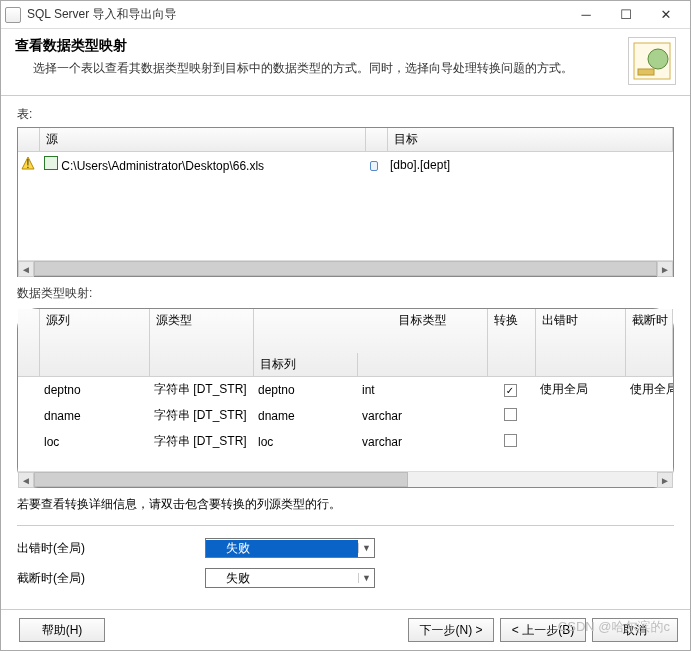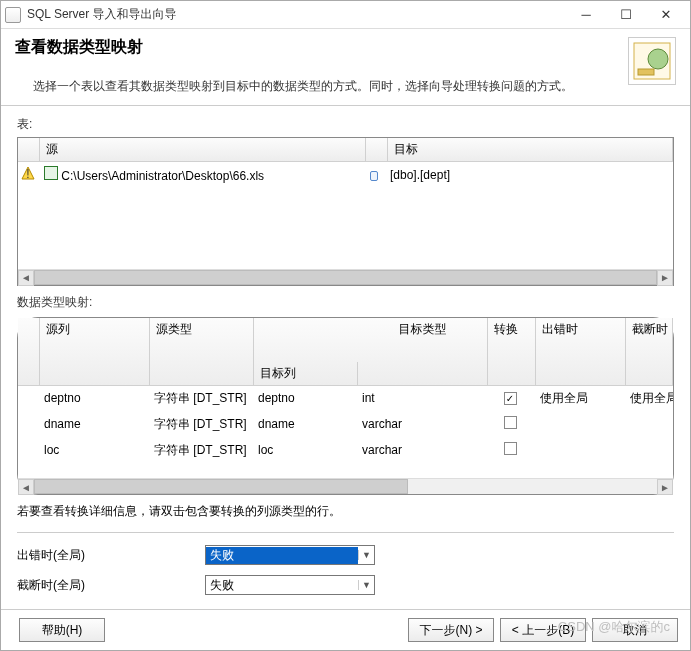--- a/index.html
+++ b/index.html
@@ -3,21 +3,21 @@
 <meta charset="utf-8">
 <style>
 * { box-sizing: border-box; margin: 0; padding: 0; font-family: "Microsoft YaHei", "SimSun", sans-serif; font-size: 12px; }
 body { background: #fff; width: 691px; height: 651px; display: flex; flex-direction: column; border: 1px solid #aaa; }
 .titlebar { height: 28px; display: flex; align-items: center; padding: 12px 4px; border-bottom: 1px solid #ddd; }
 .titlebar-icon { width: 16px; height: 16px; margin-right: 6px; border: 1px solid #999; border-radius: 2px; background: linear-gradient(#fff,#eee); }
 .titlebar-title { flex: 1; font-size: 12px; color: #333; }
 .win-btn { width: 40px; height: 24px; display: flex; align-items: center; justify-content: center; font-size: 13px; color: #333; }
 .header { padding: 8px 14px 4px 14px; display: flex; align-items: flex-start; }
 .header-text { flex: 1; }
-.header-title { font-size: 16px; font-weight: bold; margin-bottom: 20px; }
+.header-title { font-size: 14px; font-weight: bold; margin-bottom: 5px; }
 .header-desc { font-size: 12px; color: #333; padding-left: 18px; }
 .header-icon { width: 48px; height: 48px; border: 1px solid #ccc; margin-left: 8px; display: flex; align-items: center; justify-content: center; }
 .header-icon svg { width: 40px; height: 40px; }
 .hr { border-top: 1px solid #ccc; margin: 6px 0 0 0; }
 .content { flex: 1; padding: 10px 16px 4px 16px; display: flex; flex-direction: column; overflow: hidden; }
 .label { margin-bottom: 4px; color: #333; }
 .table-box { border: 1px solid #888; background: #fff; display: flex; flex-direction: column; }
 .table-box.top { height: 150px; }
 .table-box.bottom { height: 180px; margin-top: 2px; border-radius: 21px; }
 .thead { display: flex; background: linear-gradient(#fcfcfc,#ededed); border-bottom: 1px solid #d0d0d0; }
@@ -28,21 +28,21 @@
 .row-icon { width: 20px; display: flex; justify-content: center; }
 .scroll-bar-h { height: 16px; background: #f0f0f0; border-top: 1px solid #ddd; display: flex; }
 .sb-btn { width: 16px; height: 16px; background: #e8e8e8; border: 1px solid #ccc; display: flex; align-items: center; justify-content: center; font-size: 10px; color: #666; }
 .sb-track { flex: 1; }
 .sb-thumb { width: 60%; height: 100%; background: #cfcfcf; border: 1px solid #bbb; }
 .after-tables { margin-top: 8px; }
 .hr2 { border-top: 1px solid #ccc; margin: 12px 0; }
 .form-row { display: flex; align-items: center; margin-bottom: 10px; gap: 28px; }
 .form-label { width: 160px; }
 .select { width: 170px; border: 1px solid #777; height: 20px; display: flex; align-items: center; background: #fff; }
-.select-txt { flex: 1; padding: 0 4px; font-size: 12px; }
+.select-txt { flex: 1; padding: 0 20px; font-size: 12px; }
 .select.highlight .select-txt { background: #0a64c8; color: #fff; }
 .select-arrow { width: 16px; text-align: center; border-left: 1px solid #ccc; font-size: 9px; color: #555; }
 .footer { padding: 8px 12px; border-top: 1px solid #ccc; display: flex; align-items: center; }
 .btn { min-width: 86px; height: 24px; border: 1px solid #888; background: linear-gradient(#fdfdfd,#ececec); display: flex; align-items: center; justify-content: center; font-size: 12px; margin-left: 6px; }
 .btn.disabled { color: #999; border-color: #bbb; }
 .chk { width: 13px; height: 13px; border: 1px solid #888; display: inline-flex; align-items: center; justify-content: center; background: #fff; font-size: 10px; }
 .watermark { position: absolute; right: 20px; bottom: 14px; color: #bfbfbf; font-size: 13px; pointer-events: none; font-family: sans-serif;}
 .rel { position: relative; }
 .excel-icon { display:inline-block; width:14px; height:14px; border:1px solid #2a7a2a; background:#e6f5e6; }
 .db-icon { display:inline-block; width:14px; height:10px; border:1px solid #5588cc; border-radius:2px; background:#eef4fc; margin-top:2px;}

